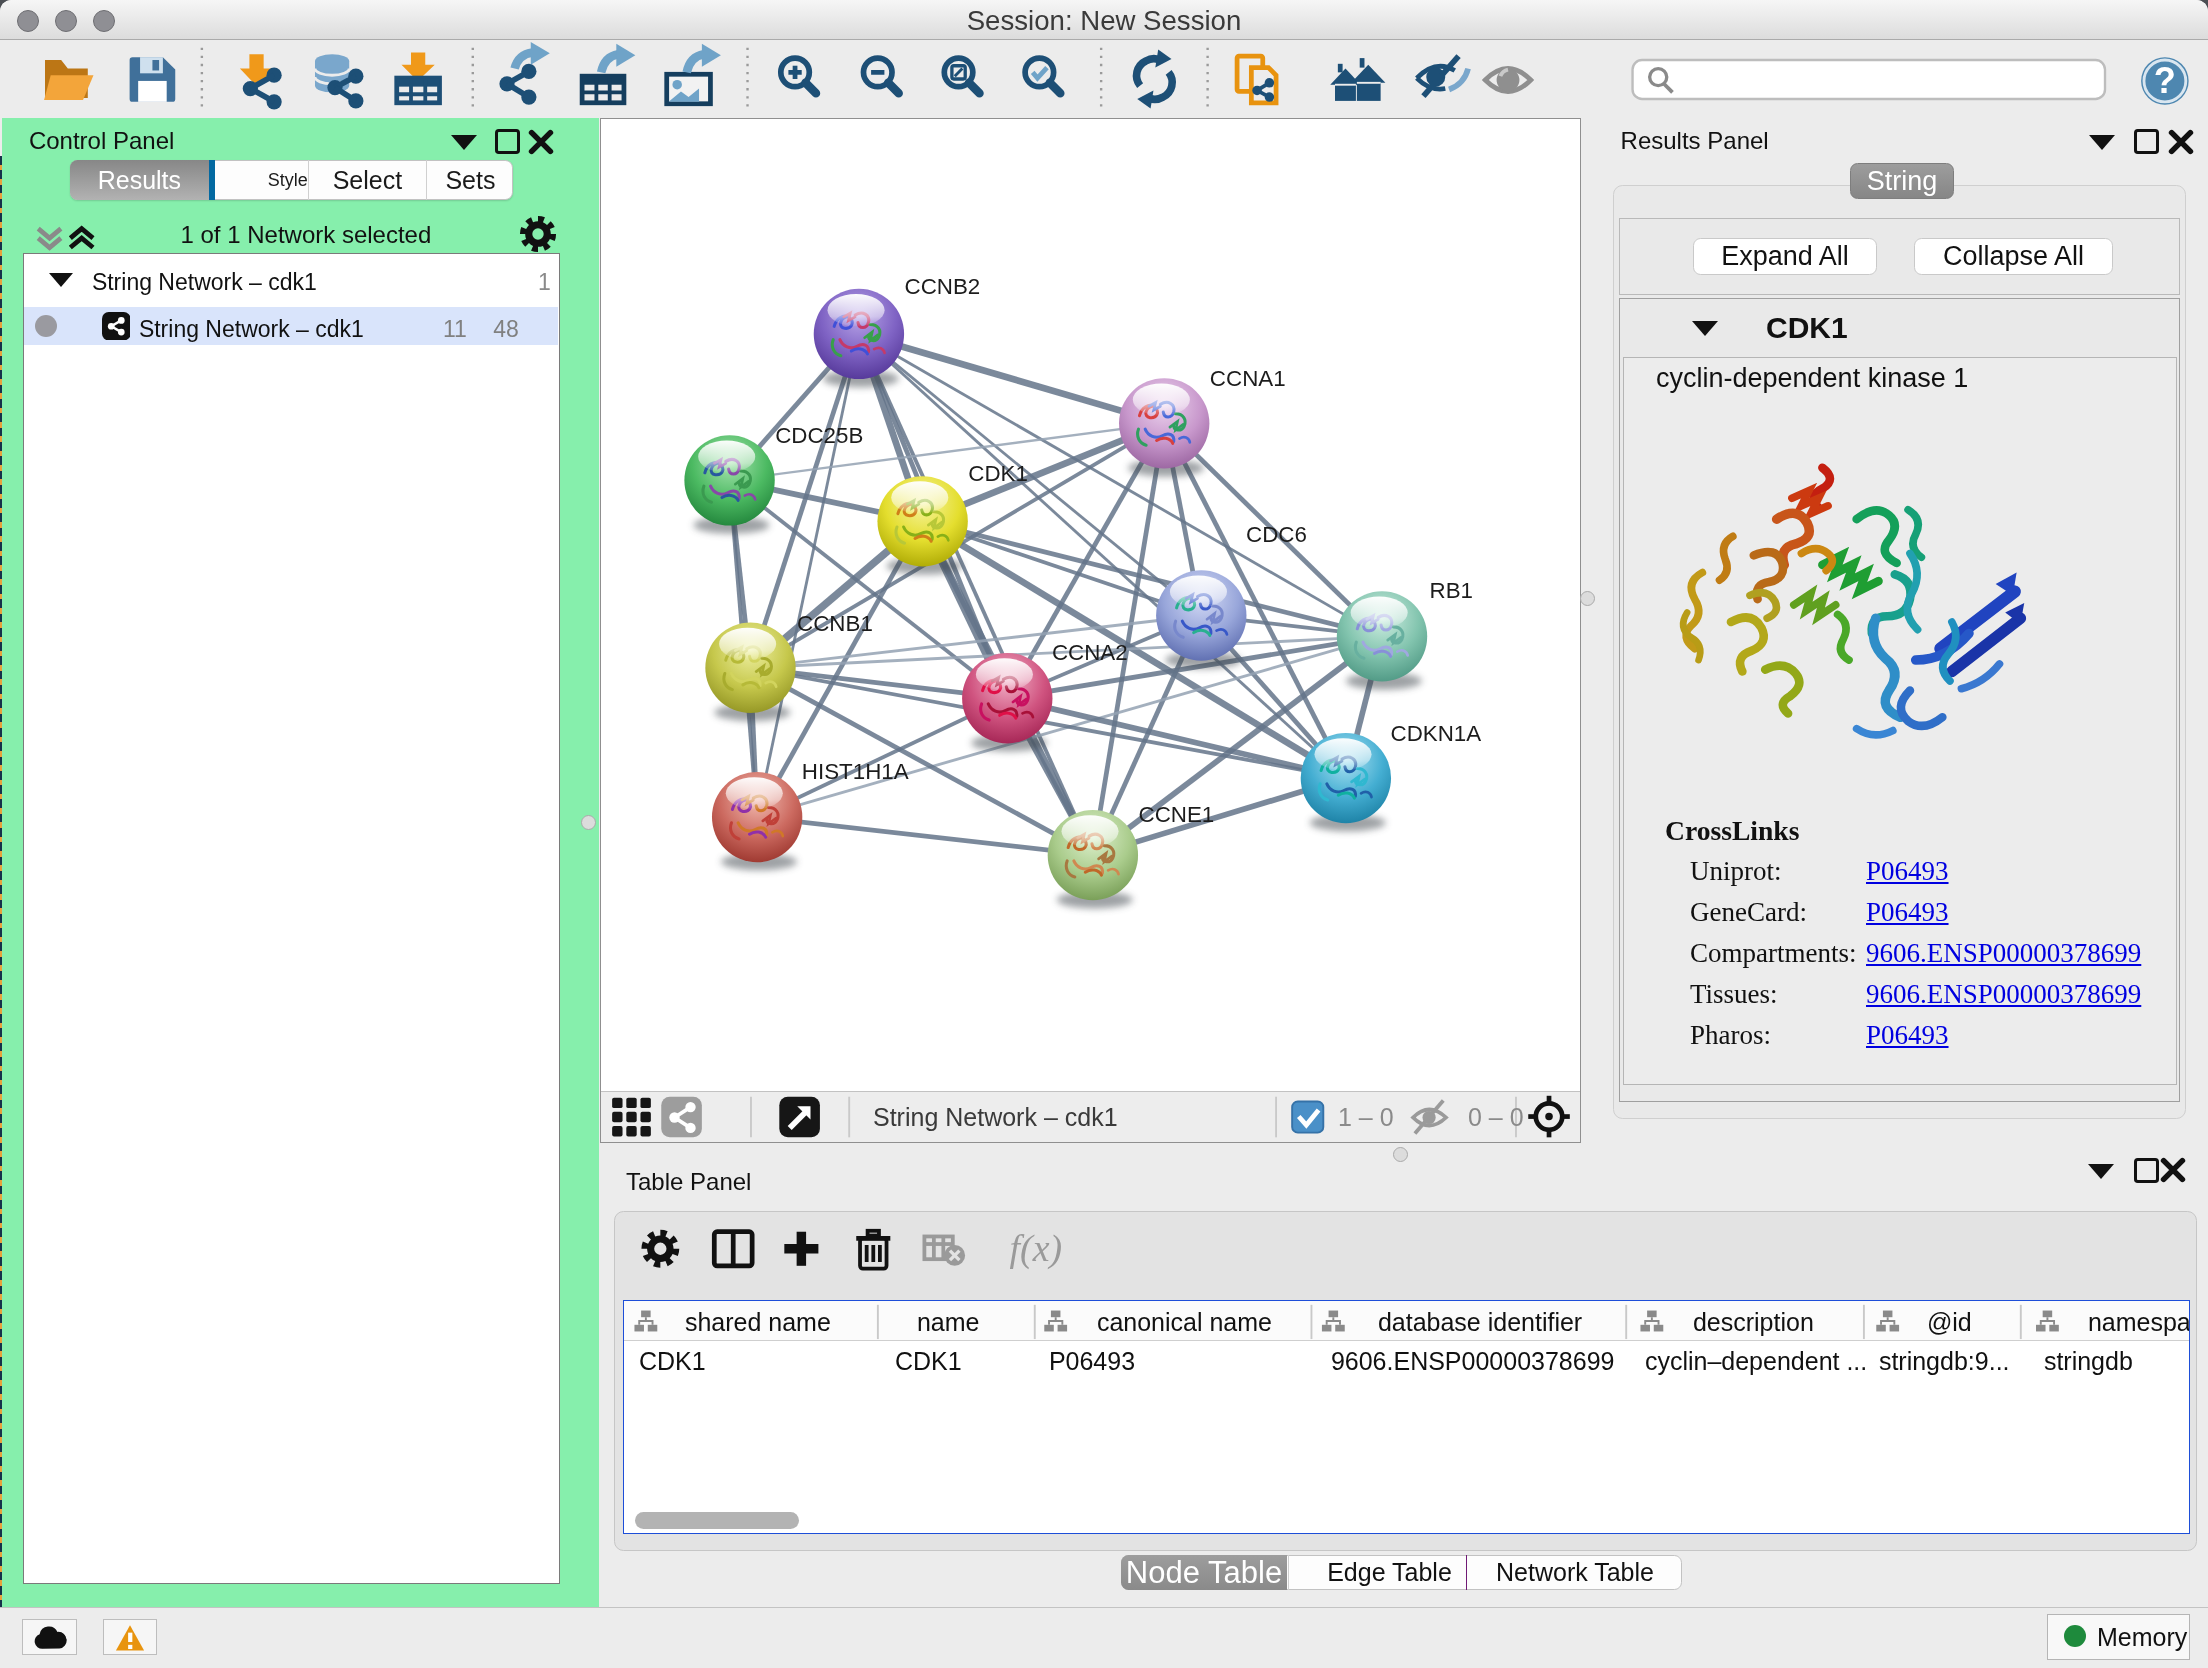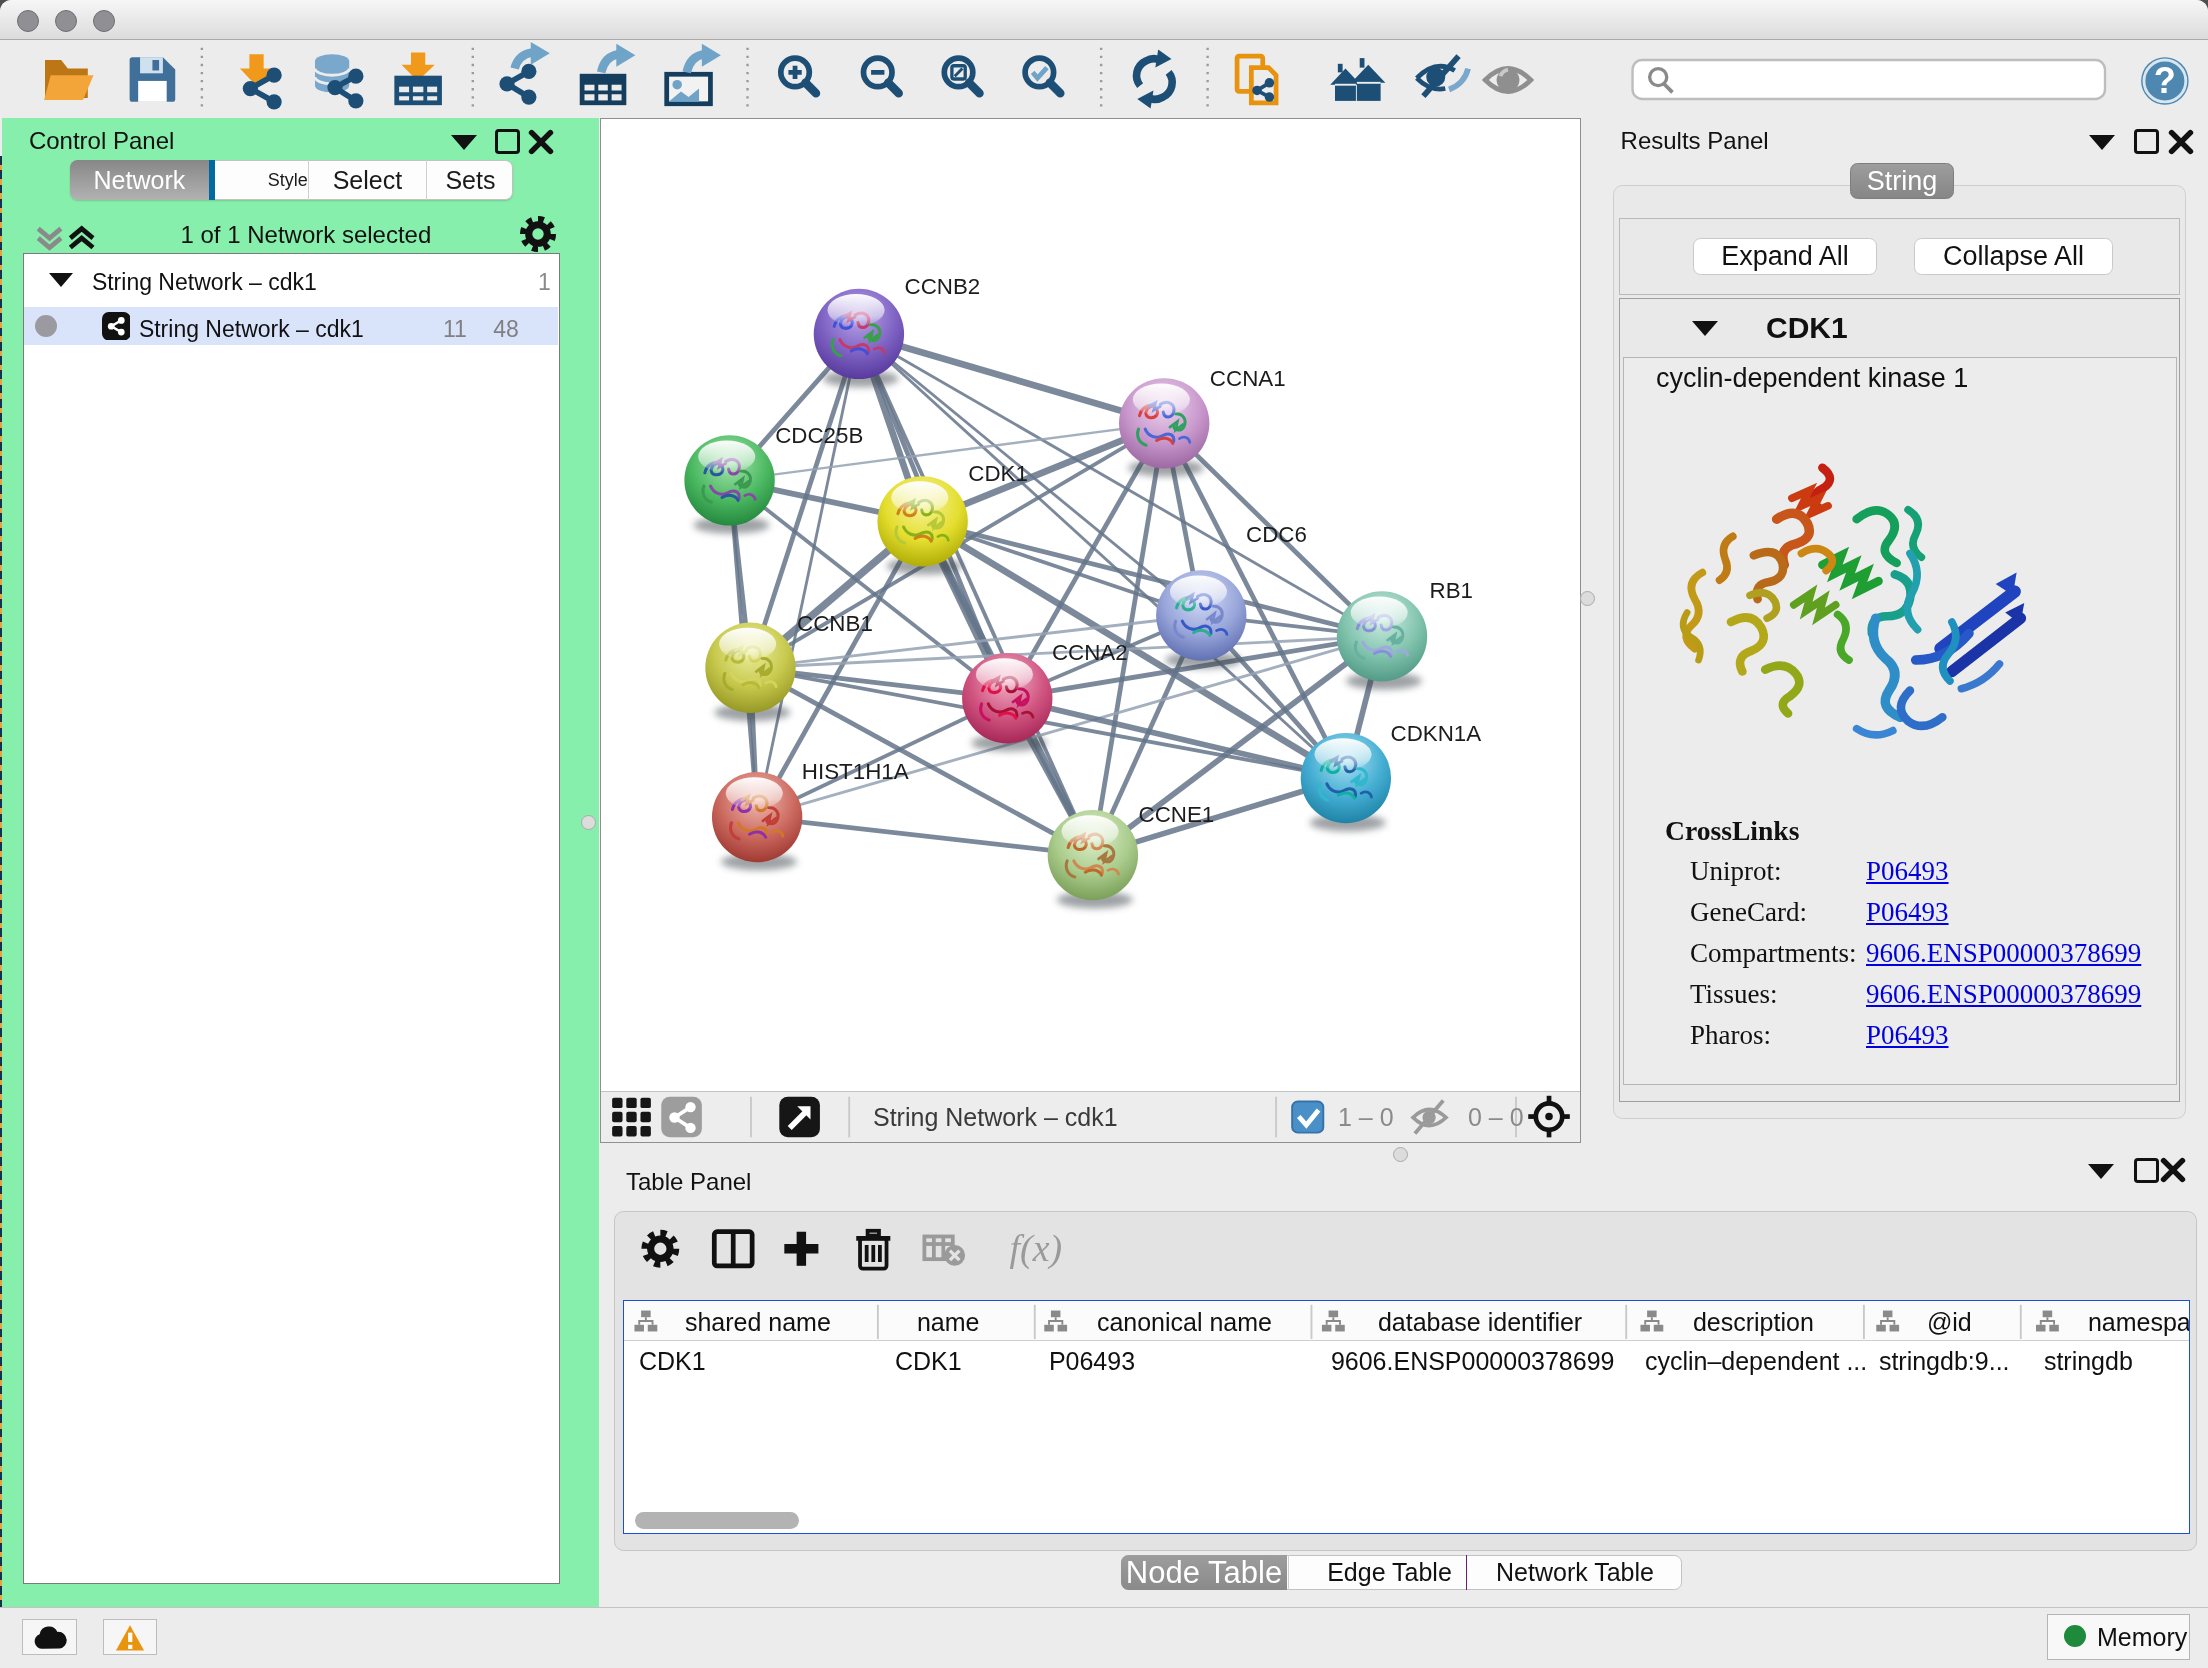--- a/index.html
+++ b/index.html
@@ -12,20 +12,21 @@
 .winbtn-sq { width:25px; height:25px; border:3.3px solid #111; border-radius:3.8px; }
 </style>
 </head>
 <body>
 <div id="win">
 
   <div class="abs" style="left:0;top:0;width:2208px;height:40px;background:linear-gradient(#f6f6f6,#dcdcdc);border-bottom:1px solid #aaa;border-radius:11.4px 11.4px 0 0;">
     <div class="abs" style="left:17px;top:9.5px;width:22px;height:22px;border-radius:50%;background:#8f8f94;border:1px solid #6e6e72;"></div>
     <div class="abs" style="left:55px;top:9.5px;width:22px;height:22px;border-radius:50%;background:#8f8f94;border:1px solid #6e6e72;"></div>
     <div class="abs" style="left:93px;top:9.5px;width:22px;height:22px;border-radius:50%;background:#8f8f94;border:1px solid #6e6e72;"></div>
+    <div class="abs" style="left:0;top:4.8px;width:2208px;text-align:center;font-size:27.6px;font-weight:normal;color:#3a3a3a;">Session: New Session</div>
   </div>
 
   <div id="toolbar" class="abs" style="left:0;top:41px;width:2208px;height:77px;background:#ececec;">
   <svg width="2208" height="77" viewBox="0 43 2322 81" style="position:absolute;left:0;top:0;">
     <g stroke="#9a9a9a" stroke-width="2.5" stroke-dasharray="2.5,6">
       <line x1="212" y1="50" x2="212" y2="118"></line>
           <line x1="497" y1="50" x2="497" y2="118"></line>
       <line x1="786" y1="50" x2="786" y2="118"></line>
           <line x1="1158" y1="50" x2="1158" y2="118"></line>
       <line x1="1270" y1="50" x2="1270" y2="118"></line>
@@ -173,21 +174,21 @@
 
   <div id="cpanel" class="abs" style="left:1.9px;top:118px;width:597px;height:1489px;background:#86efac;">
     <div class="abs panel-title" style="left:27px;top:8.6px;">Control Panel</div>
     <div class="abs vtri" style="left:449px;top:17px;"></div>
     <div class="abs winbtn-sq" style="left:493px;top:11.4px;"></div>
     <svg class="abs" style="left:524px;top:8.6px;" width="30" height="30" viewBox="0 0 32 32">
         <path d="M6,6 L26,26 M26,6 L6,26" stroke="#111" stroke-width="6" stroke-linecap="round"></path>
       </svg>
 
     <div class="abs" style="left:68px;top:42px;width:443px;height:40px;border-radius:7.6px;background:#fdfdfd;border:1px solid #c2c2c2;box-shadow:0 1px 1.9px rgba(0,0,0,0.15);"></div>
-    <div class="abs" style="left:68px;top:42px;width:139px;height:40px;border-radius:7.6px 0 0 7.6px;background:linear-gradient(#878787,#b2b2b2);color:#fff;font-size:25px;text-align:center;line-height:40px;">Network</div>
+    <div class="abs" style="left:68px;top:42px;width:139px;height:40px;border-radius:7.6px 0 0 7.6px;background:linear-gradient(#878787,#b2b2b2);color:#fff;font-size:25px;text-align:center;line-height:40px;">Results</div>
     <div class="abs" style="left:207px;top:42px;width:99px;height:40px;border-left:6px solid #0369a1;color:#1a1a1a;font-size:18px;text-align:right;line-height:40px;">Style</div>
     <div class="abs" style="left:306px;top:42px;width:118px;height:40px;border-left:1px solid #d0d0d0;color:#1a1a1a;font-size:25px;text-align:center;line-height:40px;">Select</div>
     <div class="abs" style="left:424px;top:42px;width:88px;height:40px;border-left:1px solid #d0d0d0;color:#1a1a1a;font-size:25px;text-align:center;line-height:40px;">Sets</div>
 
     <svg class="abs" style="left:32px;top:105px;" width="67" height="34" viewBox="0 0 70 36">
       <path d="M4,6 l12,10 l12,-10 M4,16 l12,10 l12,-10" fill="none" stroke="#8a8a8a" stroke-width="5"></path>
       <path d="M38,16 l12,-10 l12,10 M38,26 l12,-10 l12,10" fill="none" stroke="#111" stroke-width="5"></path>
     </svg>
     <div class="abs" style="left:133px;top:103px;width:342px;text-align:center;font-size:24px;color:#111;">1 of 1 Network selected</div>
     <svg class="abs" style="left:517px;top:97px;" width="38" height="38" viewBox="0 0 40 40">

